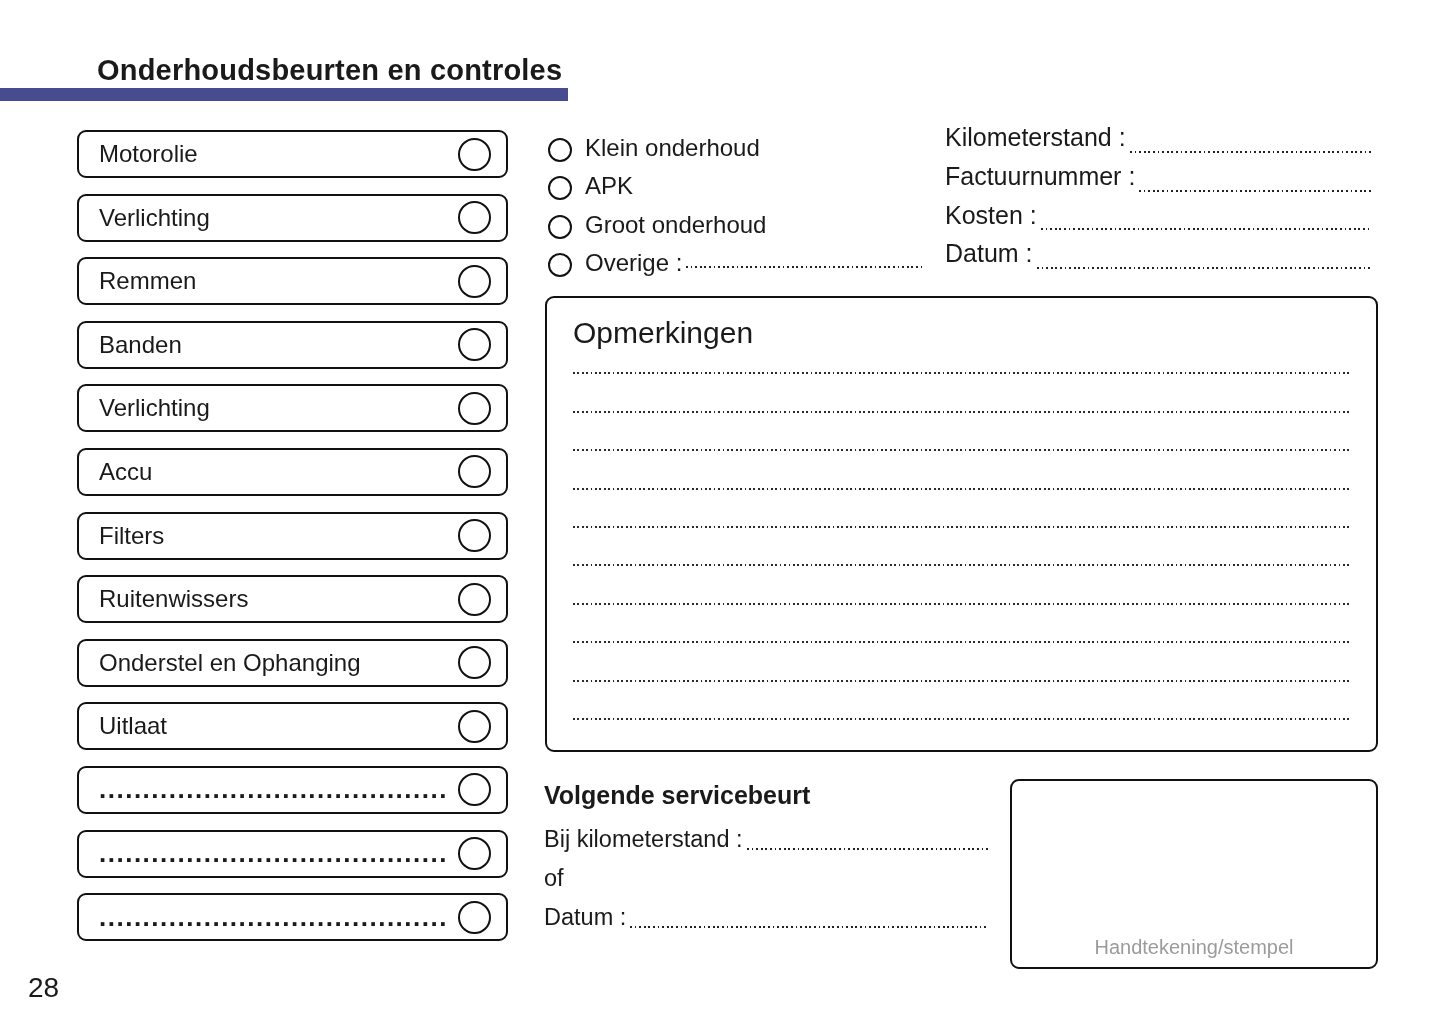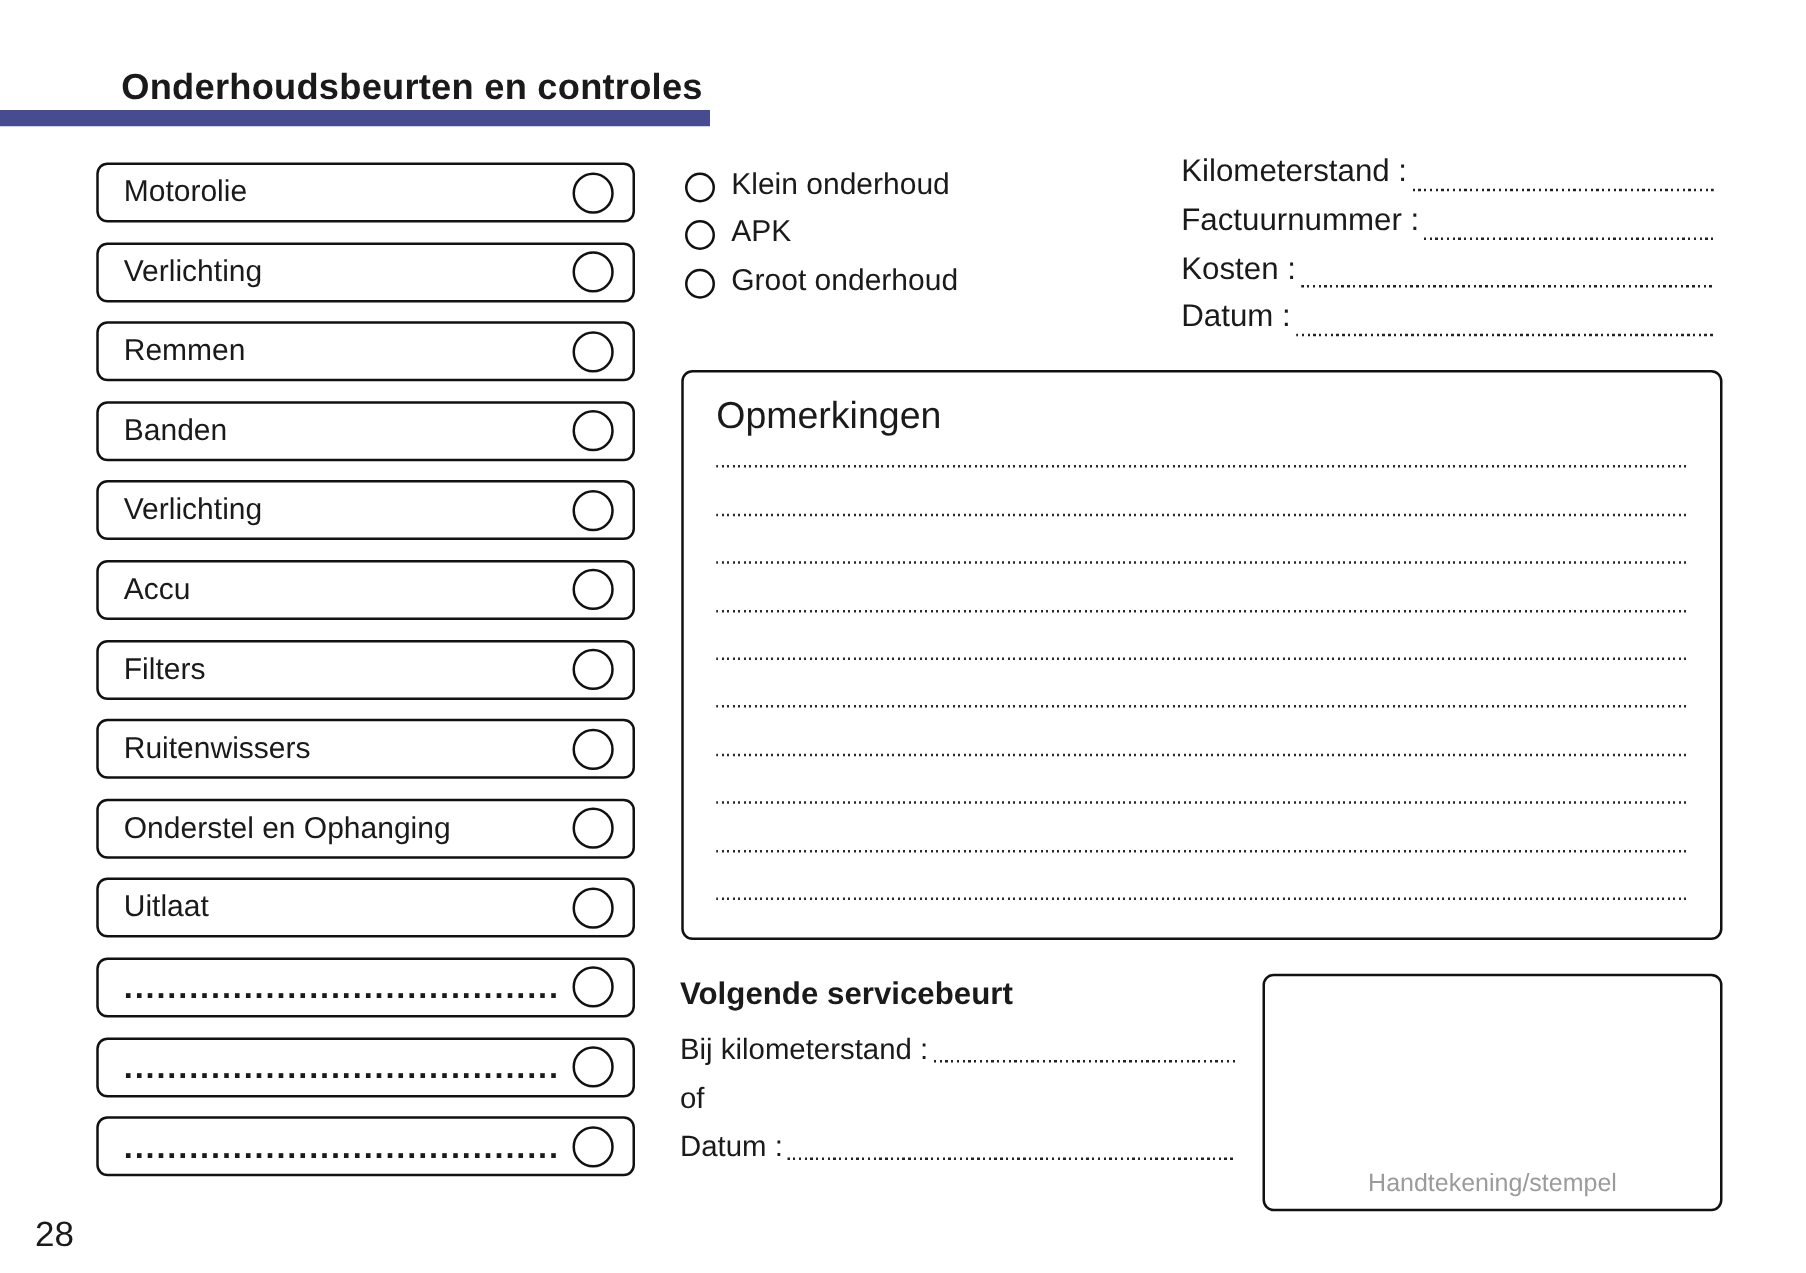--- a/index.html
+++ b/index.html
@@ -291,20 +291,25 @@
       <span class="radio-label">Klein onderhoud</span>
     </div>
     <div class="radio-row">
       <span class="circle-sm"></span>
       <span class="radio-label">APK</span>
     </div>
     <div class="radio-row">
       <span class="circle-sm"></span>
       <span class="radio-label">Groot onderhoud</span>
     </div>
+    <div class="radio-row">
+      <span class="circle-sm"></span>
+      <span class="radio-label">Overige :</span>
+      <span class="leader"></span>
+    </div>
   </section>
 
   <section class="details">
     <div class="field-row">
       <span class="field-label">Kilometerstand :</span>
       <span class="leader"></span>
     </div>
     <div class="field-row">
       <span class="field-label">Factuurnummer :</span>
       <span class="leader"></span>

